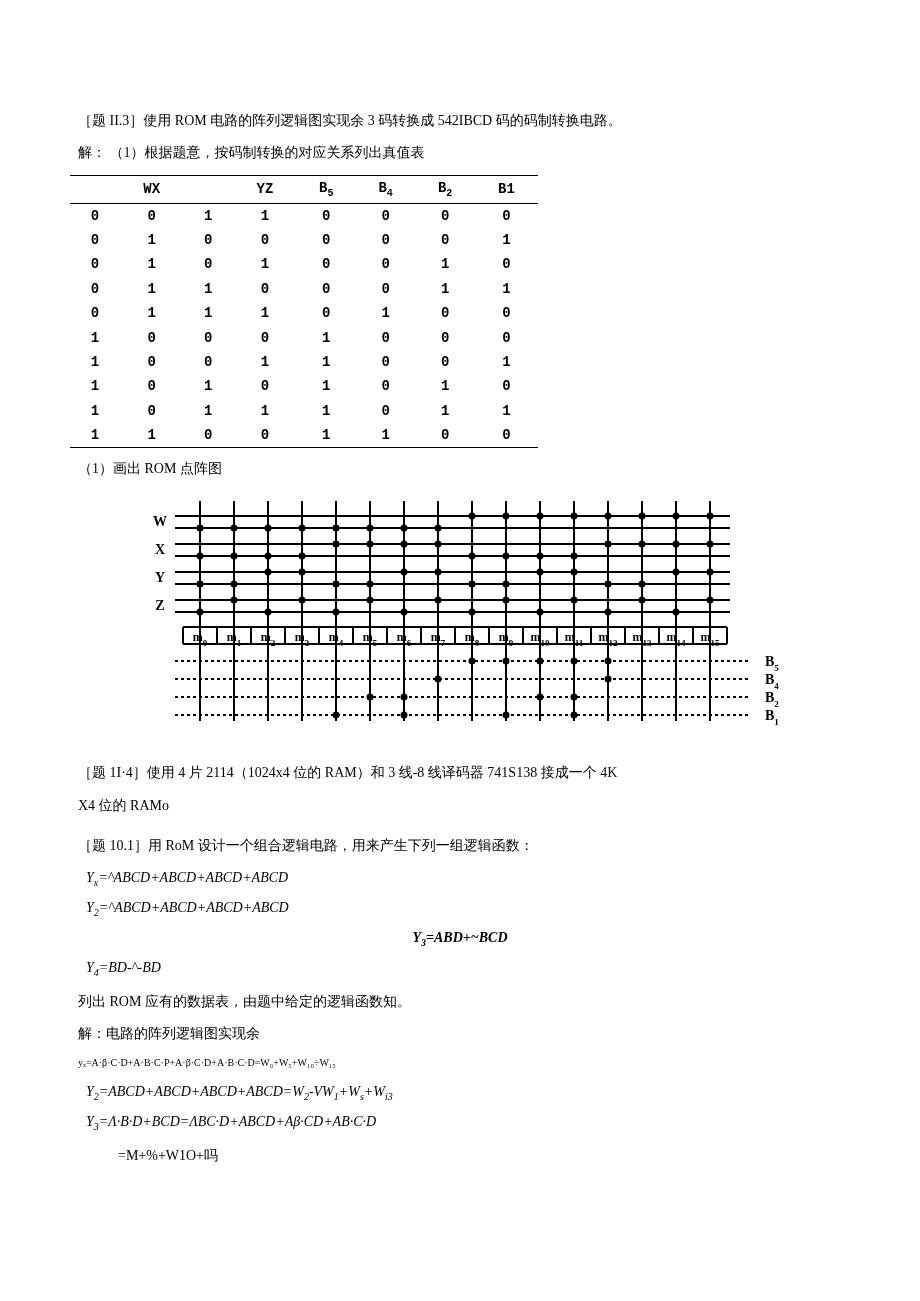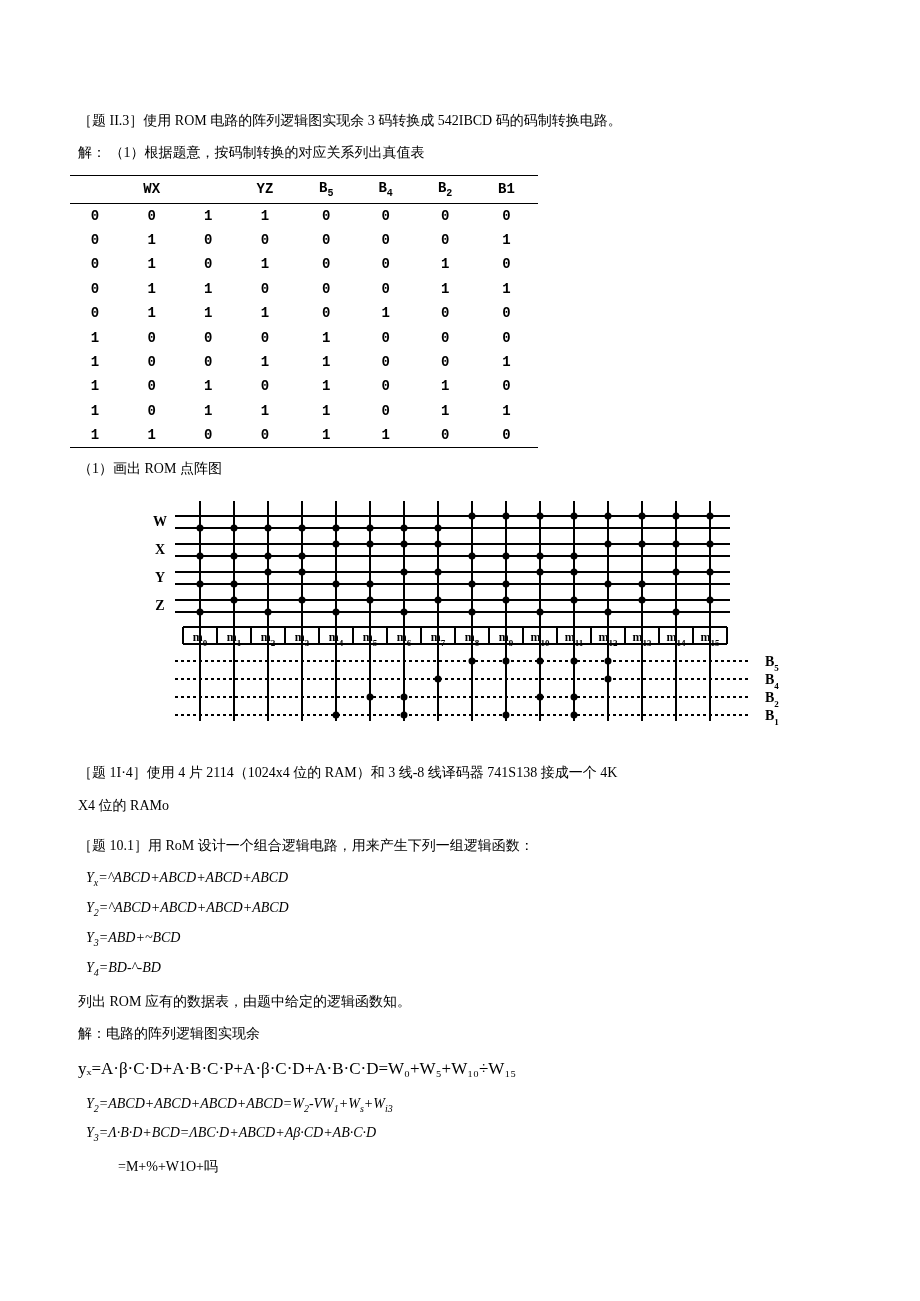--- a/index.html
+++ b/index.html
@@ -51,21 +51,21 @@
   .rom-svg line { stroke: #000; stroke-width: 2; }
   .rom-svg .dashed { stroke-dasharray: 3 3; }
   .rom-svg circle { fill: #000; }
 
   .eq {
     font-family: "Times New Roman", serif;
     font-style: italic;
     margin: 6px 16px;
   }
   .eq .sub2 { vertical-align: sub; font-size: 10px; font-style: italic; }
-  .bold-italic { font-weight: normal; font-style: italic; }
+  .bold-italic { font-weight: bold; font-style: italic; text-align: center; }
   .indent { padding-left: 40px; }
 </style>
 </head>
 <body>
 
 <div class="para">［题 II.3］使用 ROM 电路的阵列逻辑图实现余 3 码转换成 542IBCD 码的码制转换电路。</div>
 <div class="para">解： （1）根据题意，按码制转换的对应关系列出真值表</div>
 
 <table class="table1">
   <tbody>
@@ -355,20 +355,20 @@
 <div class="eq bold-italic">
   <span>Y<span class="sub2">3</span></span><span>=ABD+~BCD</span>
 </div>
 <div class="eq">
   <span>Y<span class="sub2">4</span></span><span>=BD-^-BD</span>
 </div>
 
 <div class="para">列出 ROM 应有的数据表，由题中给定的逻辑函数知。</div>
 <div class="para">解：电路的阵列逻辑图实现余</div>
 
-<div class="para" style="font-size:17px;">yₓ=A·β·C·D+A·B·C·P+A·β·C·D+A·B·C·D=W₀+W₅+W₁₀÷W₁₅</div>
+<div class="para" style="font-size:10px;">yₓ=A·β·C·D+A·B·C·P+A·β·C·D+A·B·C·D=W₀+W₅+W₁₀÷W₁₅</div>
 <div class="eq">
   <span>Y<span class="sub2">2</span></span><span>=ABCD+ABCD+ABCD+ABCD=W<span class="sub2">2</span>-VW<span class="sub2">1</span>+W<span class="sub2">s</span>+W<span class="sub2">i3</span></span>
 </div>
 <div class="eq">
   <span>Y<span class="sub2">3</span></span><span>=Λ·B·D+BCD=ΛBC·D+ABCD+Aβ·CD+AB·C·D</span>
 </div>
 <div class="para indent">=M+%+W1O+吗</div>
 
 </body></html>

